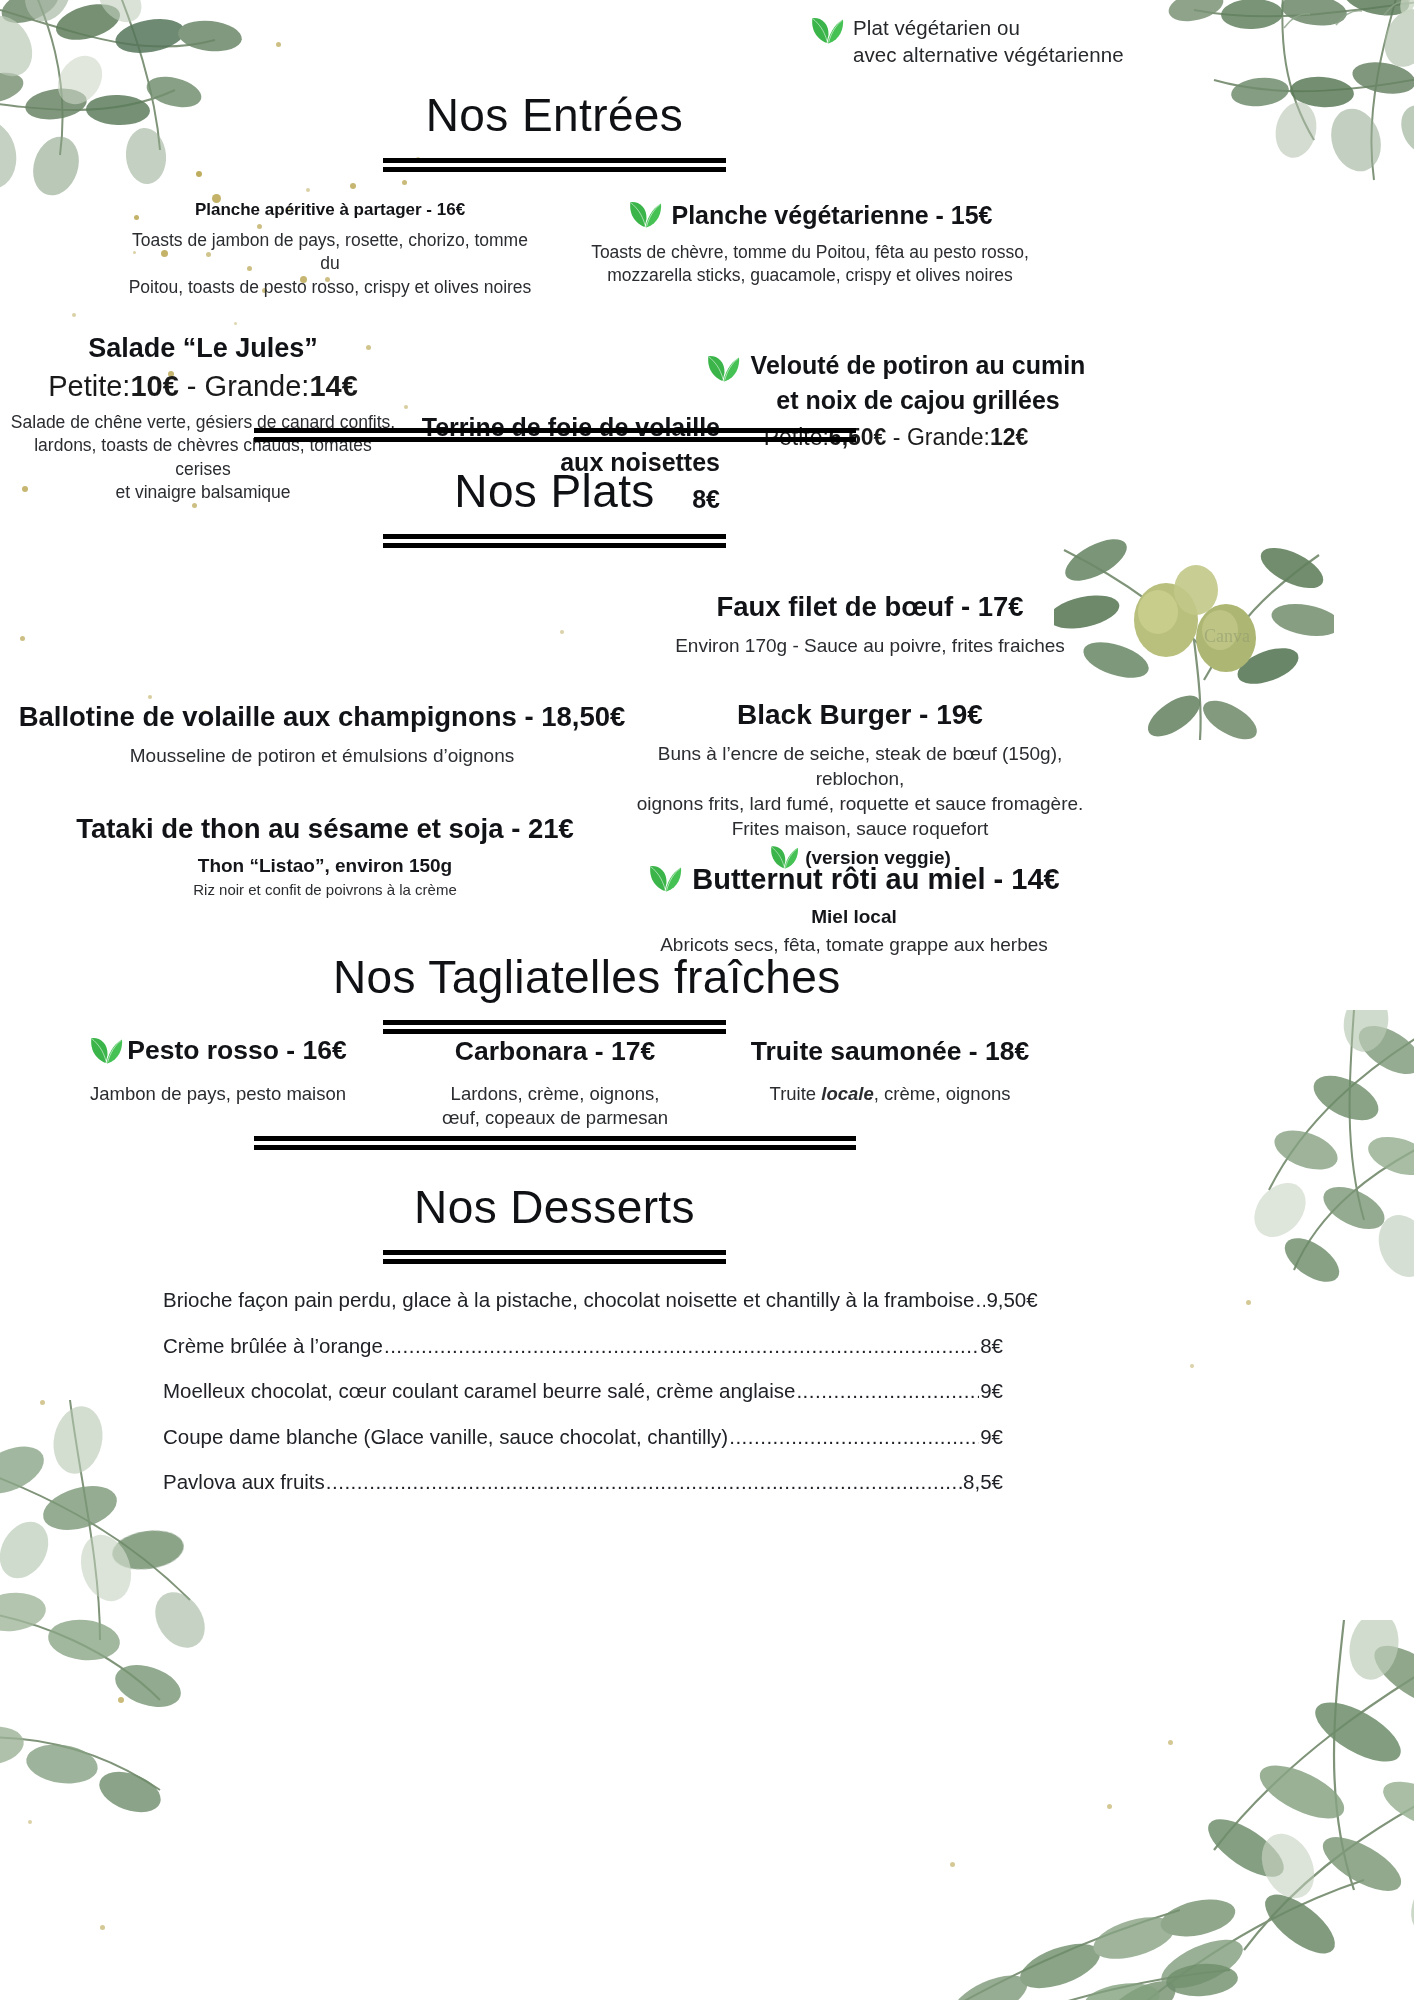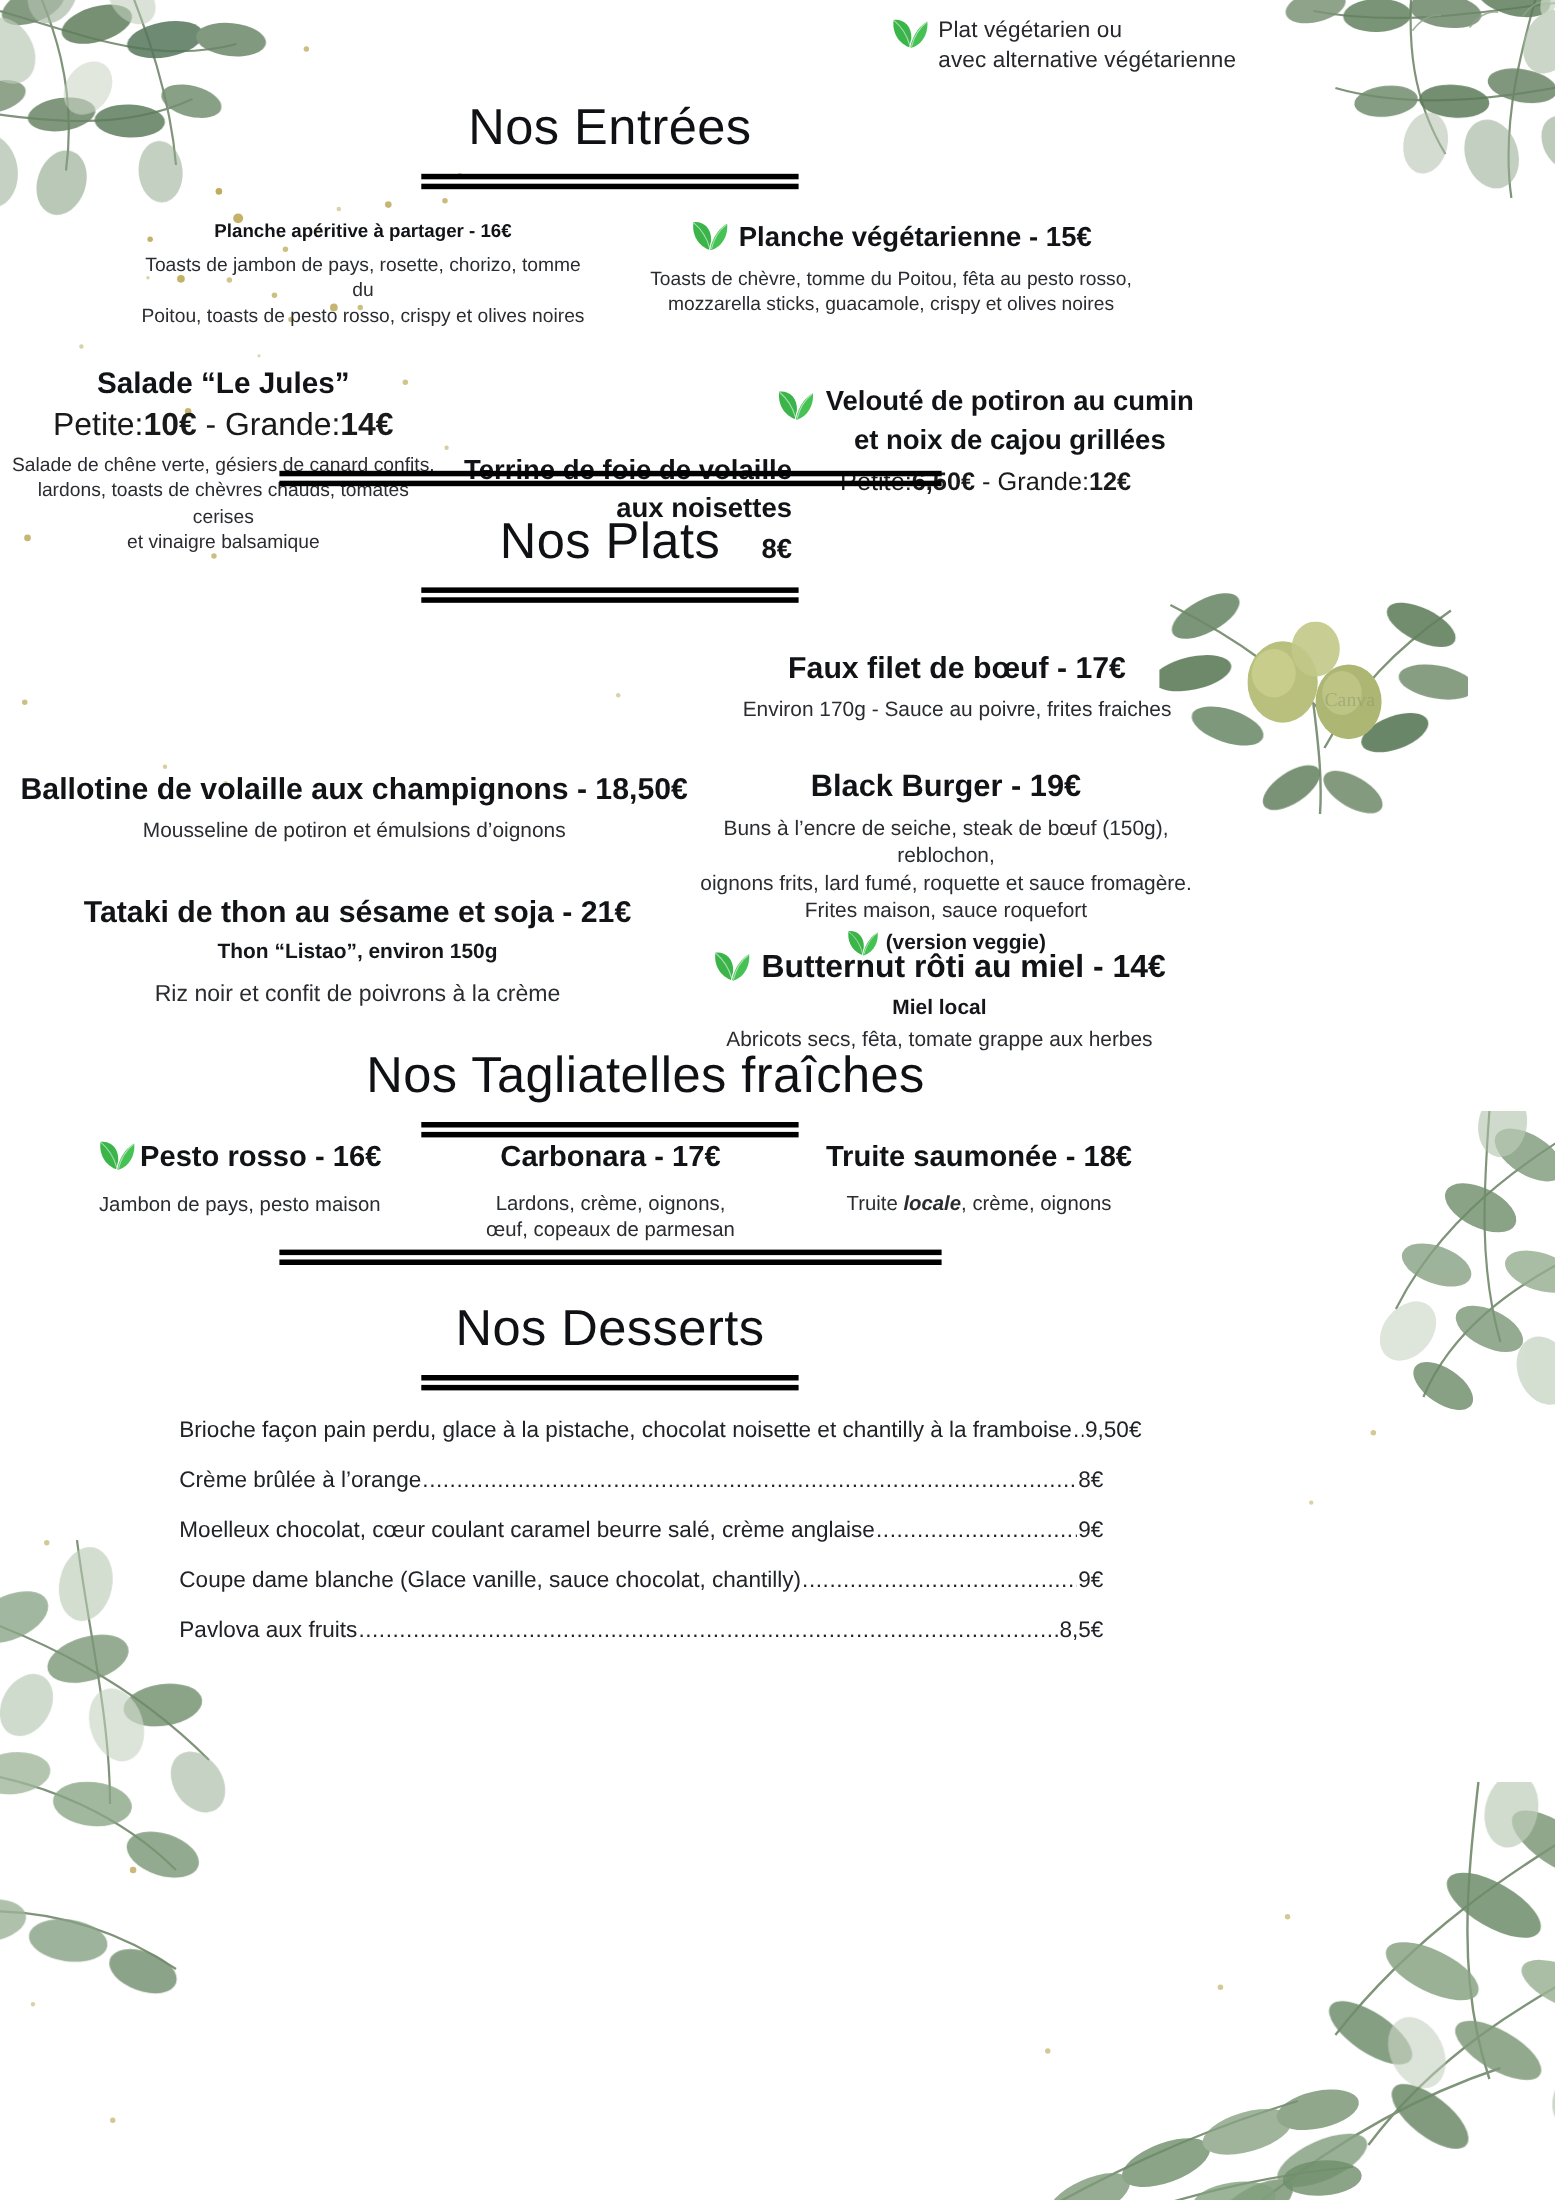--- a/index.html
+++ b/index.html
@@ -456,21 +456,21 @@
           <path d="M32.4 6.2 C26 11 21 19 18.6 28.6" stroke="#fff" stroke-width="1" fill="none" opacity=".55"></path>
         </svg>
       </span>
       <span class="dish-sub" style="font-size:19px;">(version veggie)</span>
     </div>
   </div>
 
   <div class="dish" style="left:60px;top:812px;width:530px;text-align:center;">
     <div class="dish-name" style="font-size:27.5px;">Tataki de thon au sésame et soja - 21€</div>
     <div class="dish-sub" style="font-size:19px;margin-top:9px;">Thon “Listao”, environ 150g</div>
-    <div class="dish-desc" style="font-size:21px;margin-top:11px;">Riz noir et confit de poivrons à la crème</div>
+    <div class="dish-desc" style="font-size:15px;margin-top:1px;">Riz noir et confit de poivrons à la crème</div>
   </div>
 
   <div class="dish" style="left:630px;top:862px;width:448px;text-align:center;">
     <div class="nameline" style="justify-content:center;">
       <span class="leaf">
         <svg width="34" height="30" viewBox="0 0 34 30">
           <path d="M16.5 29 C4 24 1 12 2.5 4 C11 3 19 9 18.5 21 Z" fill="#3bb54a"></path>
           <path d="M17.5 29 C20 16 28 8 33 5.5 C34 14 30 26 18.5 29.5 Z" fill="#46c255"></path>
           <path d="M2.8 4.6 C9 10 14 16 17 27" stroke="#fff" stroke-width="1" fill="none" opacity=".55"></path>
           <path d="M32.4 6.2 C26 11 21 19 18.6 28.6" stroke="#fff" stroke-width="1" fill="none" opacity=".55"></path>

